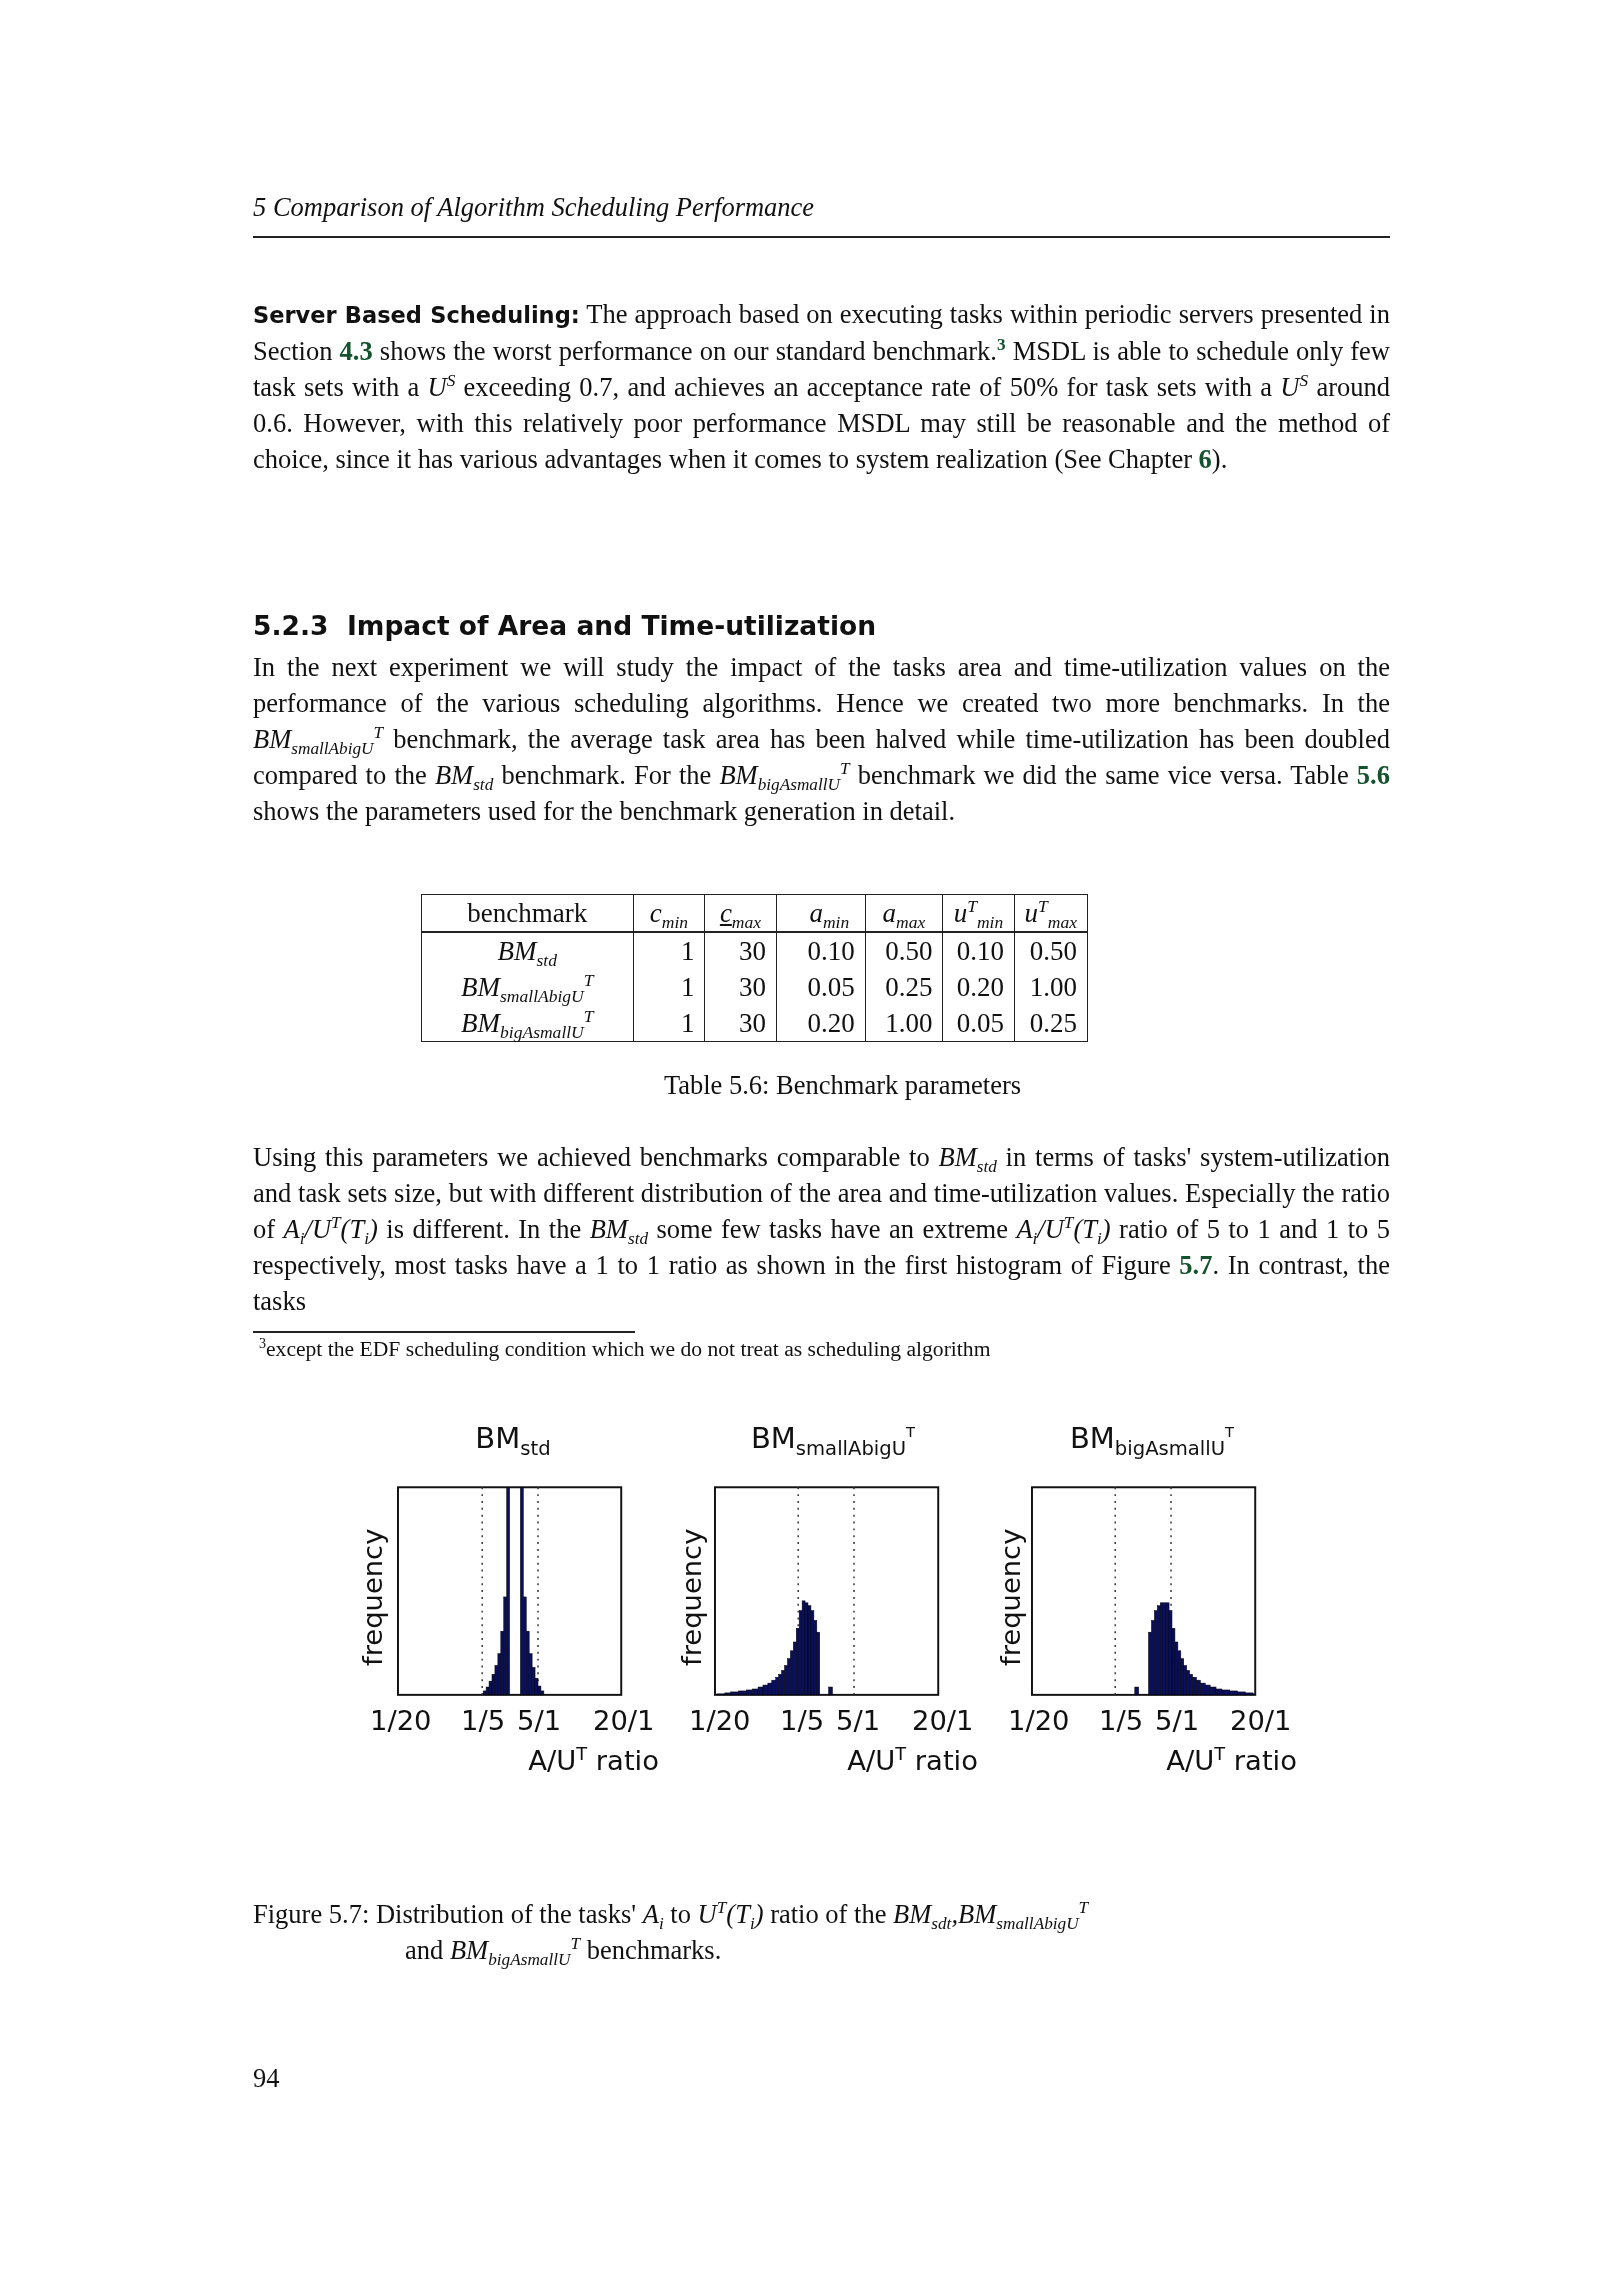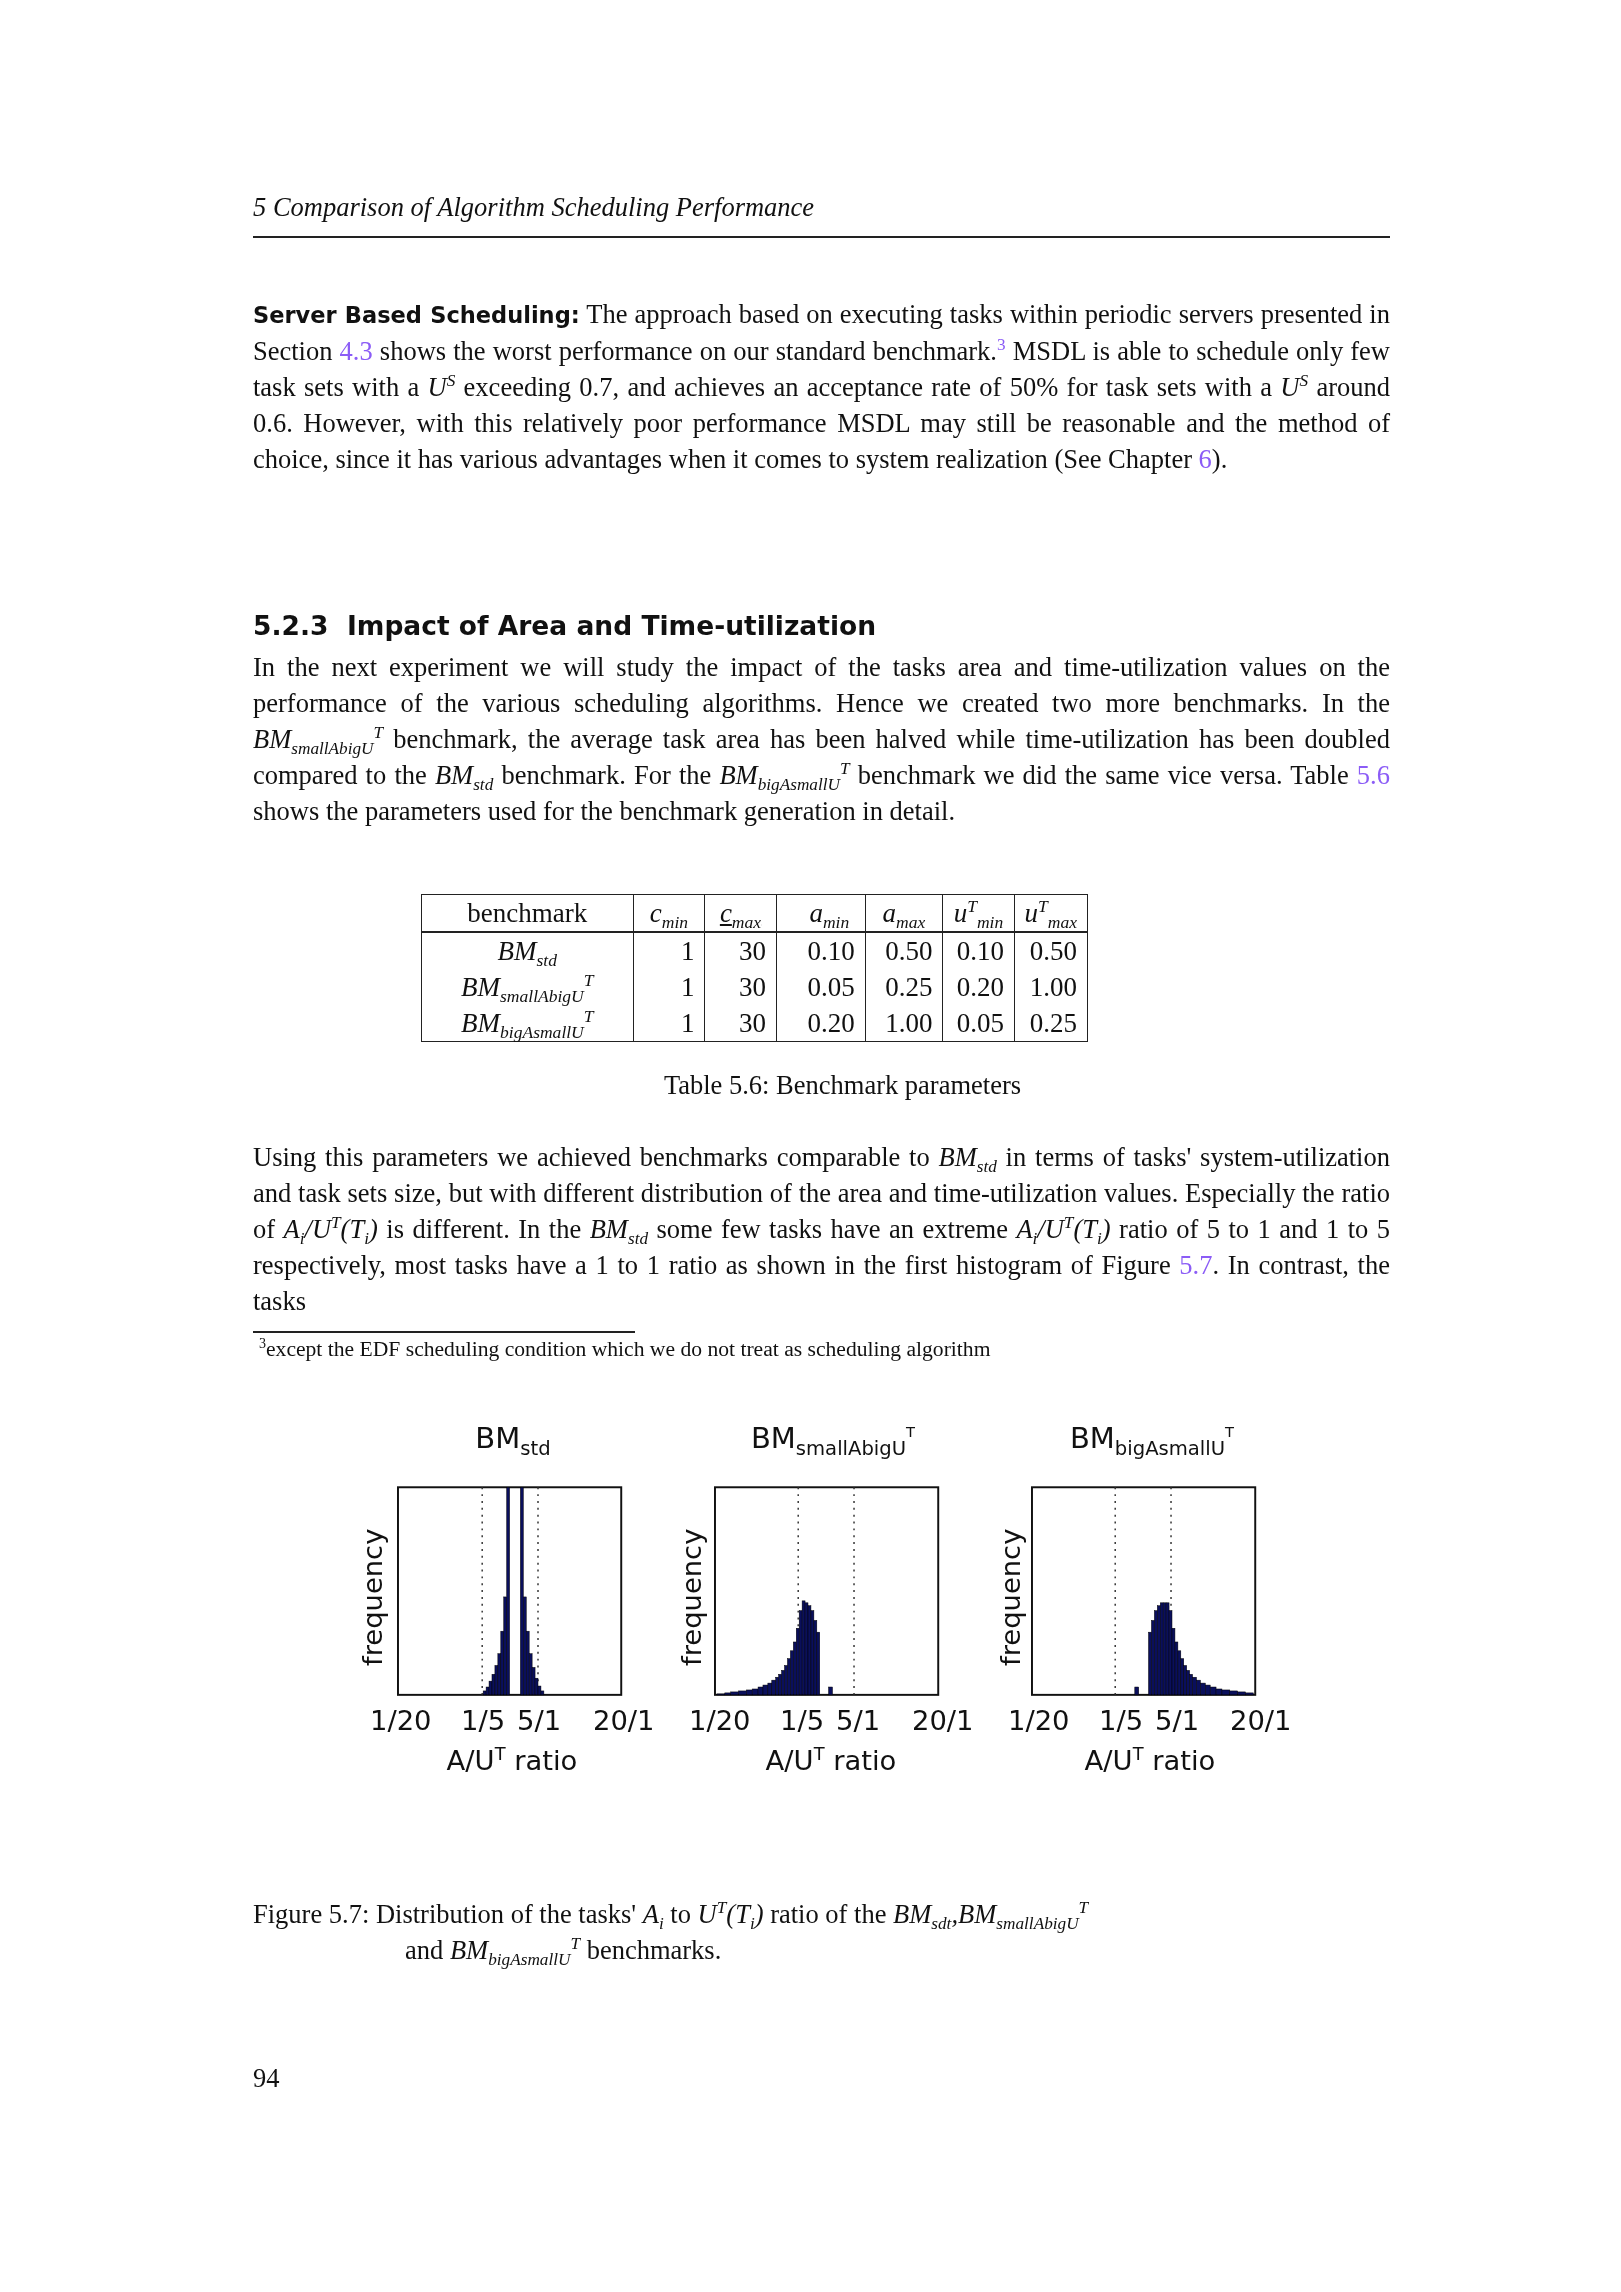--- a/index.html
+++ b/index.html
@@ -3,37 +3,37 @@
 <meta charset="utf-8">
 <style>
   html,body{margin:0;padding:0;background:#fff;}
   body{width:1621px;height:2293px;position:relative;overflow:hidden;font-family:"DejaVu Serif","Liberation Serif",serif;color:#111;}
   .abs{position:absolute;}
   .header{left:253px;top:192px;font-style:italic;font-size:26.5px;font-family:"Liberation Serif",serif;}
   .header-rule{left:253px;top:236px;width:1137px;height:2px;background:#222;}
   .para{left:253px;width:1137px;font-family:"Liberation Serif",serif;font-size:26.5px;line-height:36px;text-align:justify;}
   .para p{margin:0;}
   .bold-sans{font-family:"DejaVu Sans",sans-serif;font-weight:bold;font-size:22.5px;}
-  .link{color:#8b5cf6;}
+  .link{color:#14532d;font-weight:bold;}
   .math{font-style:italic;}
   sub,sup{font-size:65%;line-height:0;}
   .sec-heading{left:253px;top:573px;font-family:"DejaVu Sans",sans-serif;font-weight:bold;font-size:26.5px;margin-top:37px;}
   table.params{position:absolute;left:421px;top:894px;border-collapse:collapse;font-family:"Liberation Serif",serif;font-size:27px;}
   table.params td, table.params th{border-left:1.5px solid #222;border-right:1.5px solid #222;padding:0 9.8px;height:36px;text-align:right;font-weight:normal;}
   table.params thead th{border-top:1.5px solid #222;border-bottom:2.9px solid #222;text-align:center;}
   table.params tbody tr:last-child td{border-bottom:1.5px solid #222;}
   table.params td.first{text-align:center;font-style:italic;}
   .tcaption{left:0;width:1621px;text-align:center;top:1070px;font-family:"Liberation Serif",serif;font-size:26.5px;padding-left:32px;}
   .fn-rule{left:253px;top:1331px;width:382px;height:1.5px;background:#222;}
   .footnote{left:259px;top:1337px;font-family:"Liberation Serif",serif;font-size:21.6px;}
   .plot-title{font-family:"DejaVu Sans",sans-serif;font-size:29px;text-align:center;width:314px;}
   .plot-title sub{font-size:19.6px;}
   .plot-title sup{font-size:14.7px;}
   .tick{font-family:"DejaVu Sans",sans-serif;font-size:27.4px;}
-  .xlabel{font-family:"DejaVu Sans",sans-serif;font-size:27.4px;text-align:center;width:294px;}
+  .xlabel{font-family:"DejaVu Sans",sans-serif;font-size:27.4px;text-align:right;width:294px;}
   .ylabel{font-family:"DejaVu Sans",sans-serif;font-size:27.4px;transform:rotate(-90deg);transform-origin:left top;}
   .fcaption{left:253px;width:1137px;top:1884px;font-family:"Liberation Serif",serif;font-size:26.5px;line-height:36px;margin-top:12px;}
   .fcaption .indent{padding-left:152px;display:block;}
   .pagenum{left:253px;top:2063px;font-family:"Liberation Serif",serif;font-size:26.5px;}
 </style>
 </head>
 <body>
 
 <div class="abs header">5 Comparison of Algorithm Scheduling Performance</div>
 <div class="abs header-rule"></div>

